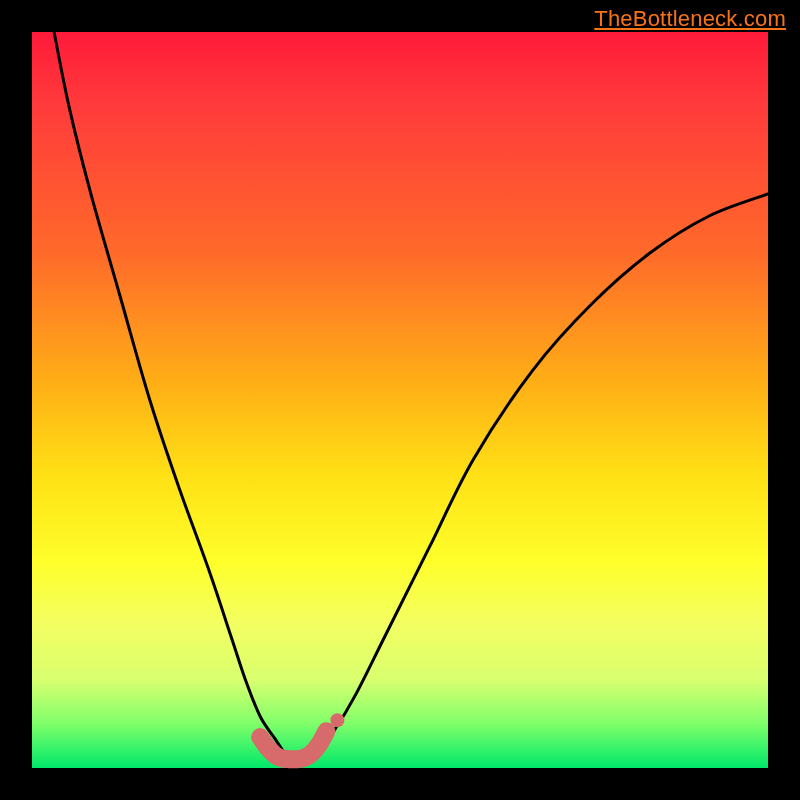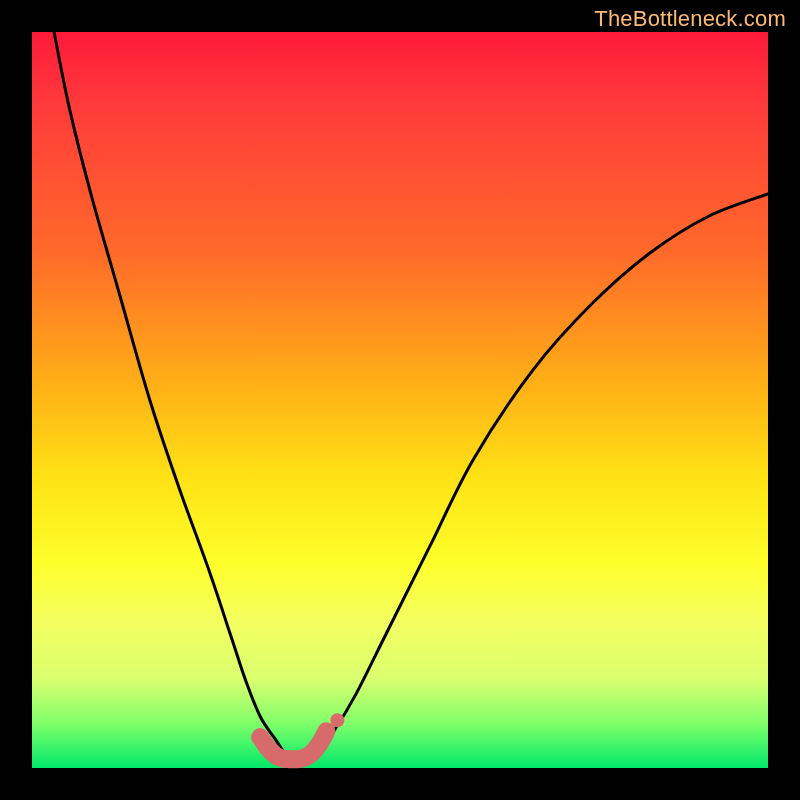--- a/index.html
+++ b/index.html
@@ -37,25 +37,26 @@
       #f4ff60 80%,
       #d9ff6f 88%,
       #7fff6a 94%,
       #00e86a 100%
     );
   }
   .watermark {
     position: absolute;
     top: 6px;
     right: 14px;
-    color: #fdba74;
+    color: #f97316;
     font-size: 22px;
     font-weight: 500;
     letter-spacing: 0.2px;
     z-index: 10;
+    text-decoration: underline;
   }
   svg.curve {
     position: absolute;
     left: 0;
     top: 0;
     width: 736px;
     height: 736px;
     overflow: visible;
   }
 </style>

